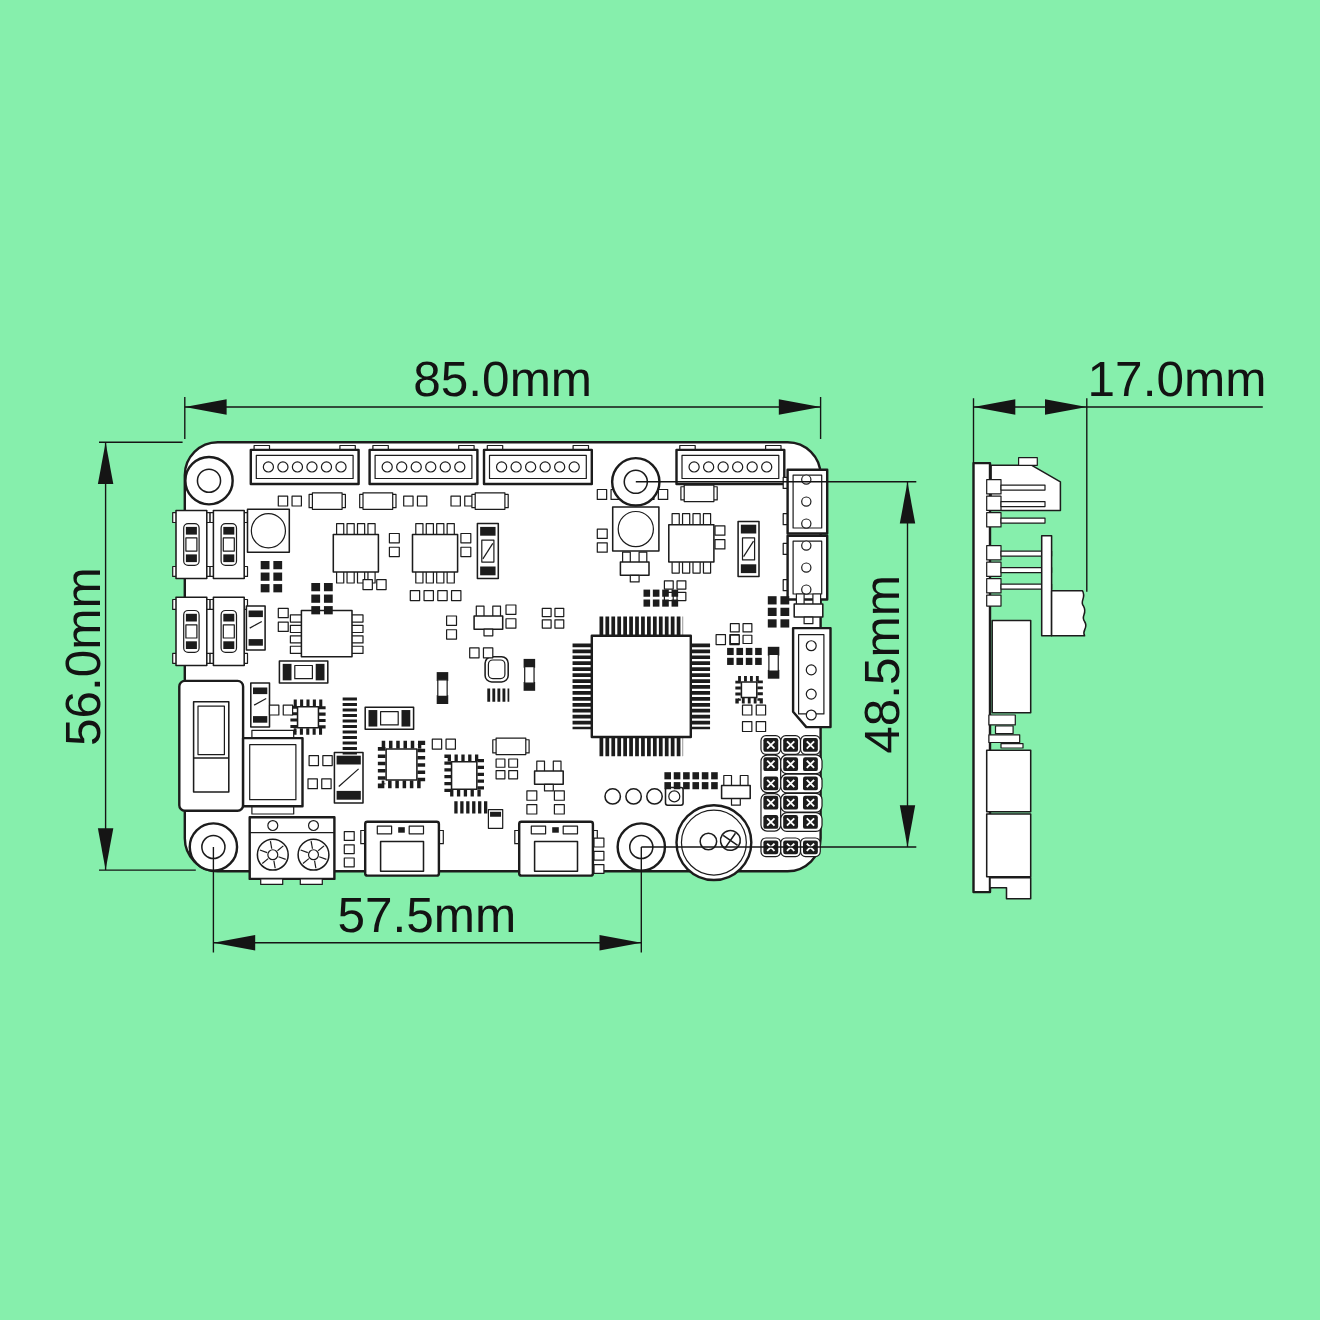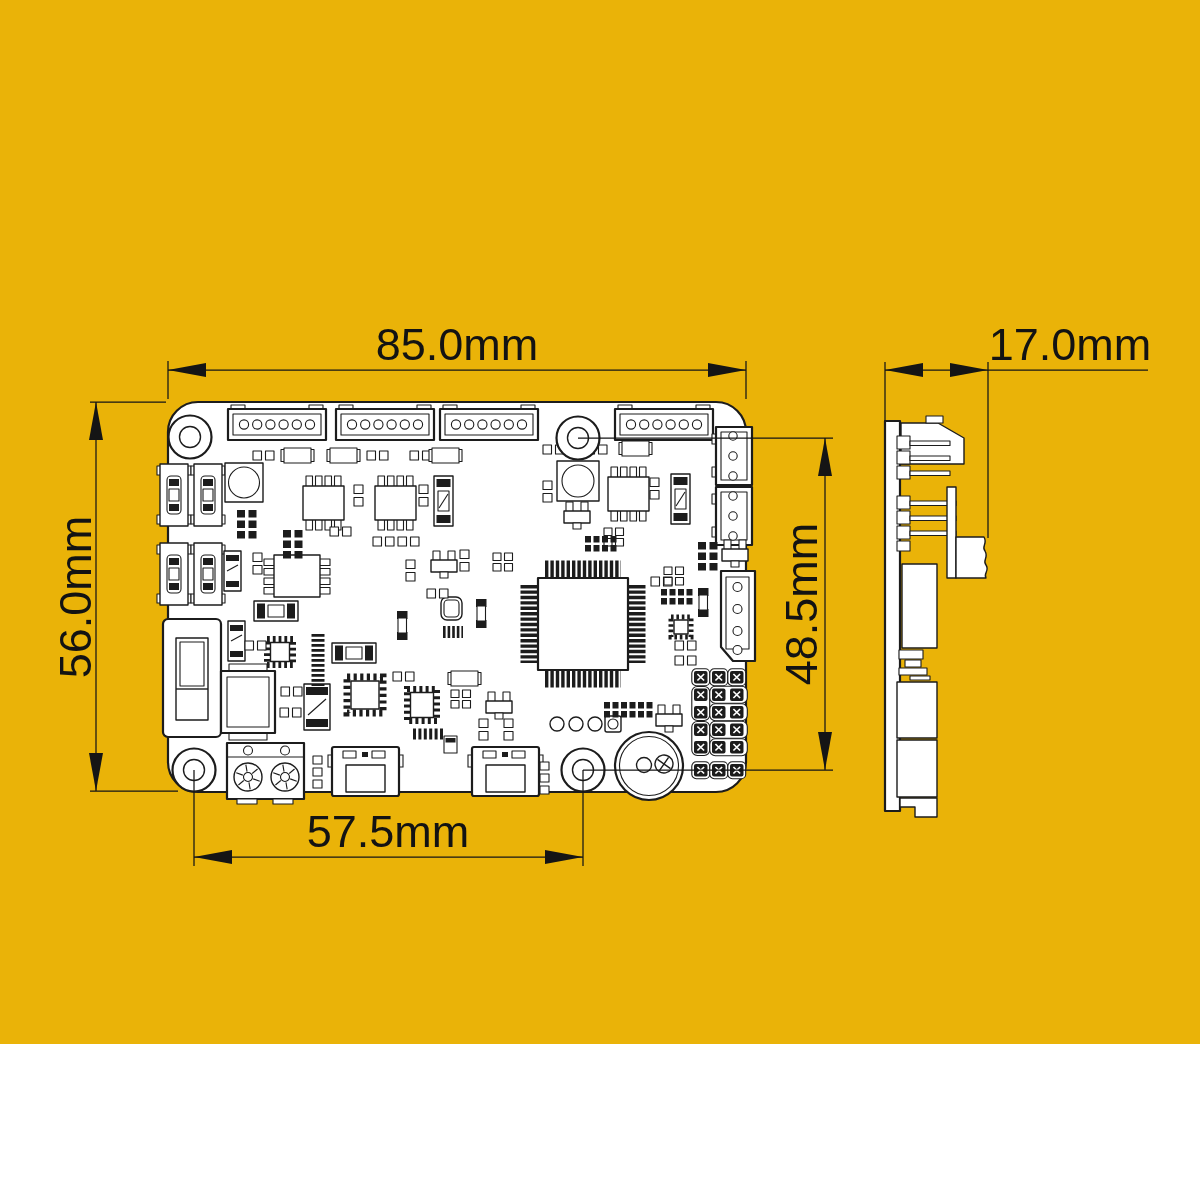--- a/index.html
+++ b/index.html
@@ -1,16 +1,16 @@
 <!DOCTYPE html>
 <html><head>
 <meta charset="utf-8">
 <style>
   html,body{margin:0;padding:0;background:#fff}
-  .stage{width:1200px;height:1044px;background:#eab308;position:relative;overflow:hidden}
+  .stage{width:1200px;height:1200px;background:#86efac;position:relative;overflow:hidden}
   svg{display:block}
   .o  {fill:#fff;stroke:#1c1c1c;stroke-width:1.4;stroke-linejoin:round}
   .o1 {fill:#fff;stroke:#1c1c1c;stroke-width:1.1;stroke-linejoin:round}
   .o2 {fill:#fff;stroke:#1c1c1c;stroke-width:2.2;stroke-linejoin:round}
   .n  {fill:none;stroke:#1c1c1c;stroke-width:1.4}
   .n1 {fill:none;stroke:#1c1c1c;stroke-width:1.1}
   .d  {fill:#1c1c1c;stroke:none}
   .comb{stroke:#1c1c1c}
   .dim{fill:none;stroke:#151515;stroke-width:1.25}
   .ar {fill:#151515;stroke:none}

